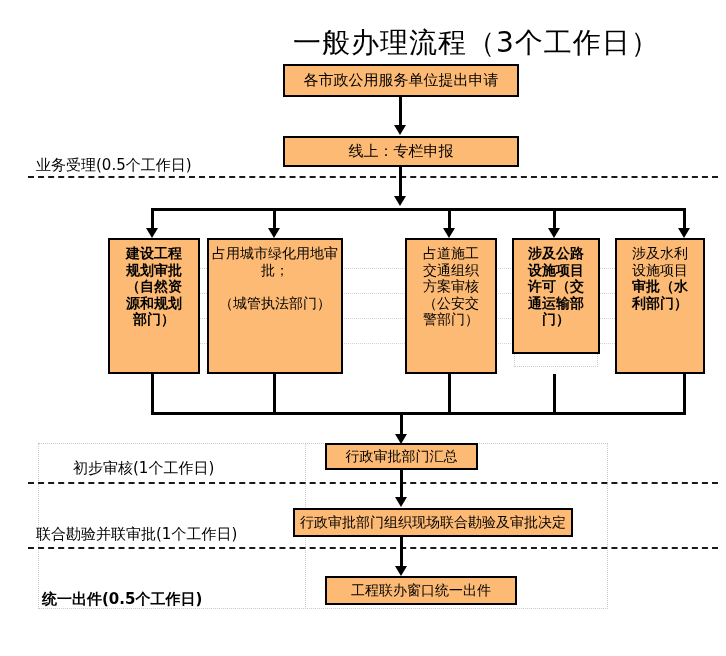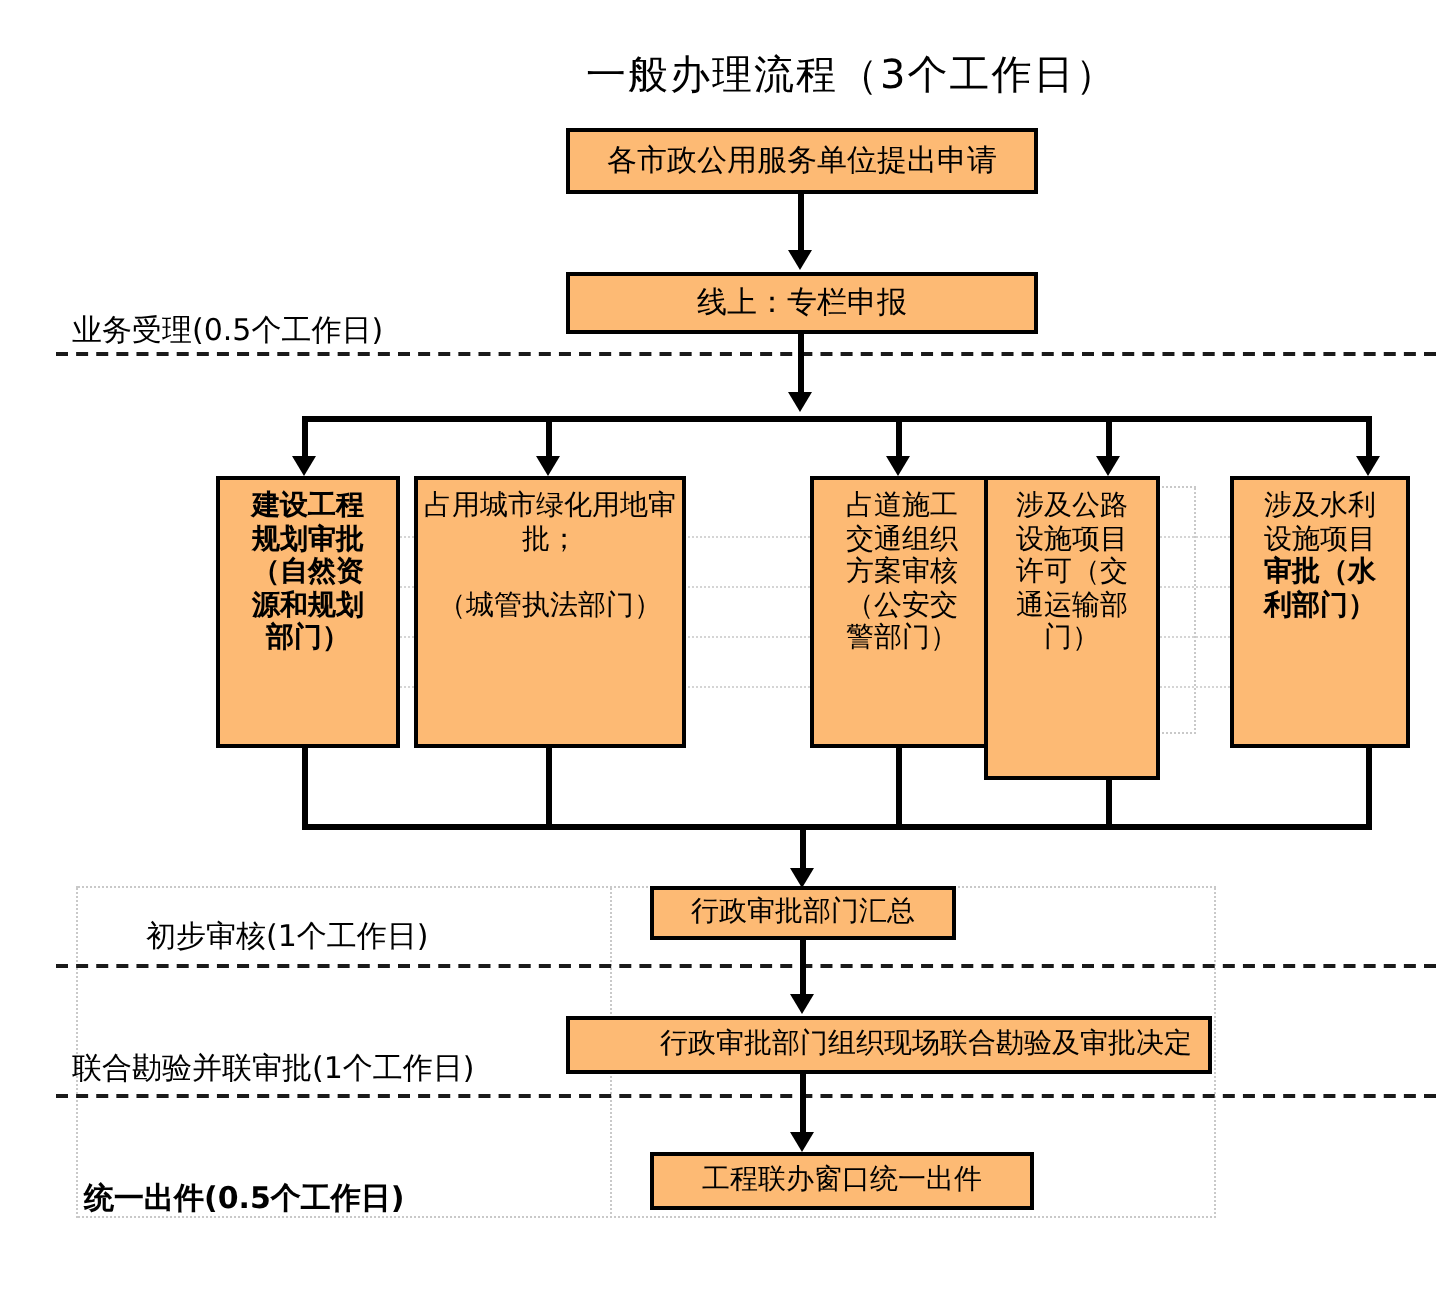--- a/index.html
+++ b/index.html
@@ -8,21 +8,21 @@
     background:#ffffff;
     font-family:"Liberation Sans","DejaVu Sans",sans-serif;
     color:#000000;
     overflow:hidden;
   }
   #stage{position:relative;width:726px;height:656px;}
 
   
   .title{
     position:absolute;
-    font-size:20px;
+    font-size:28px;
     letter-spacing:1px;
     white-space:nowrap;
     font-family:"DejaVu Sans",sans-serif;
   }
   .phase-label{
     position:absolute;
     font-size:15px;
     white-space:nowrap;
     font-family:"DejaVu Sans",sans-serif;
   }
@@ -163,21 +163,21 @@
   <div class="box top-align" style="left:405px;top:238px;width:92px;height:136px;">
     <span>
       <span>占道施工</span><br>
       <span>交通组织</span><br>
       <span>方案审核</span><br>
       <span>（公安交</span><br>
       <span>警部门）</span>
     </span>
   </div>
 
-  <div class="box top-align" style="left:492px;top:238px;width:88px;height:152px;">
+  <div class="box top-align" style="left:512px;top:238px;width:88px;height:116px;font-weight:bold;">
     <span>
       <span>涉及公路</span><br>
       <span>设施项目</span><br>
       <span>许可（交</span><br>
       <span>通运输部</span><br>
       <span>门）</span>
     </span>
   </div>
 
   <div class="box top-align" style="left:615px;top:238px;width:90px;height:136px;">
@@ -198,20 +198,20 @@
   <div class="line-h" style="left:151px;top:412px;width:535px;"></div>
 
   <div class="line-v" style="left:400px;top:412px;height:23px;"></div>
   <div class="arrow-down" style="left:395px;top:434px;"></div>
 
   <div class="box" style="left:325px;top:443px;width:153px;height:27px;text-align:center;">行政审批部门汇总</div>
 
   <div class="line-v" style="left:400px;top:470px;height:28px;"></div>
   <div class="arrow-down" style="left:395px;top:497px;"></div>
 
-  <div class="box" style="left:283px;top:508px;width:323px;height:29px;padding-left:40px;">行政审批部门组织现场联合勘验及审批决定</div>
+  <div class="box" style="left:293px;top:508px;width:280px;height:29px;">行政审批部门组织现场联合勘验及审批决定</div>
 
   <div class="line-v" style="left:400px;top:537px;height:30px;"></div>
   <div class="arrow-down" style="left:395px;top:566px;"></div>
 
   <div class="box" style="left:325px;top:576px;width:192px;height:29px;">工程联办窗口统一出件</div>
 
 </div>
 
 </body></html>

